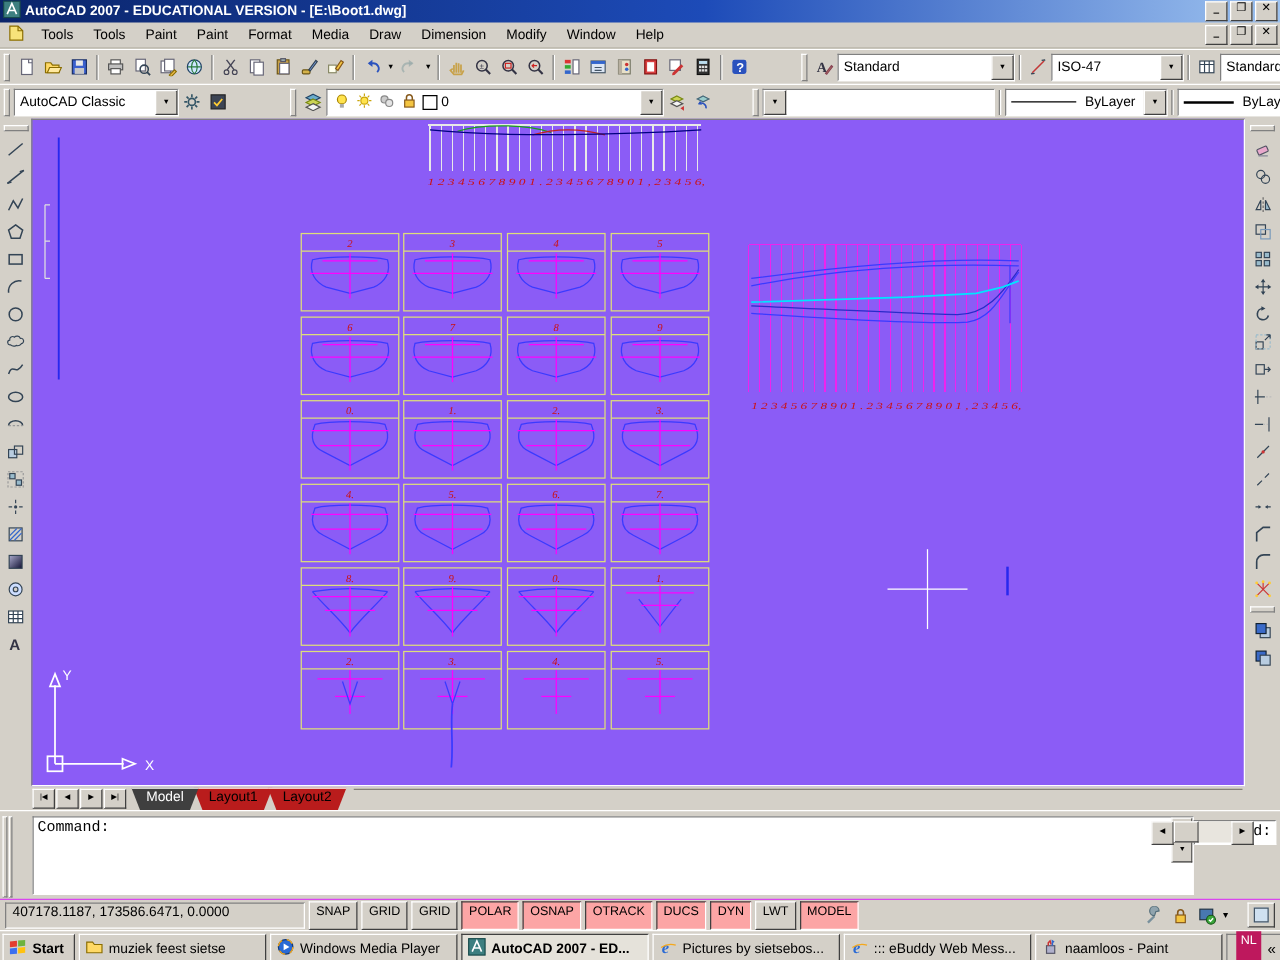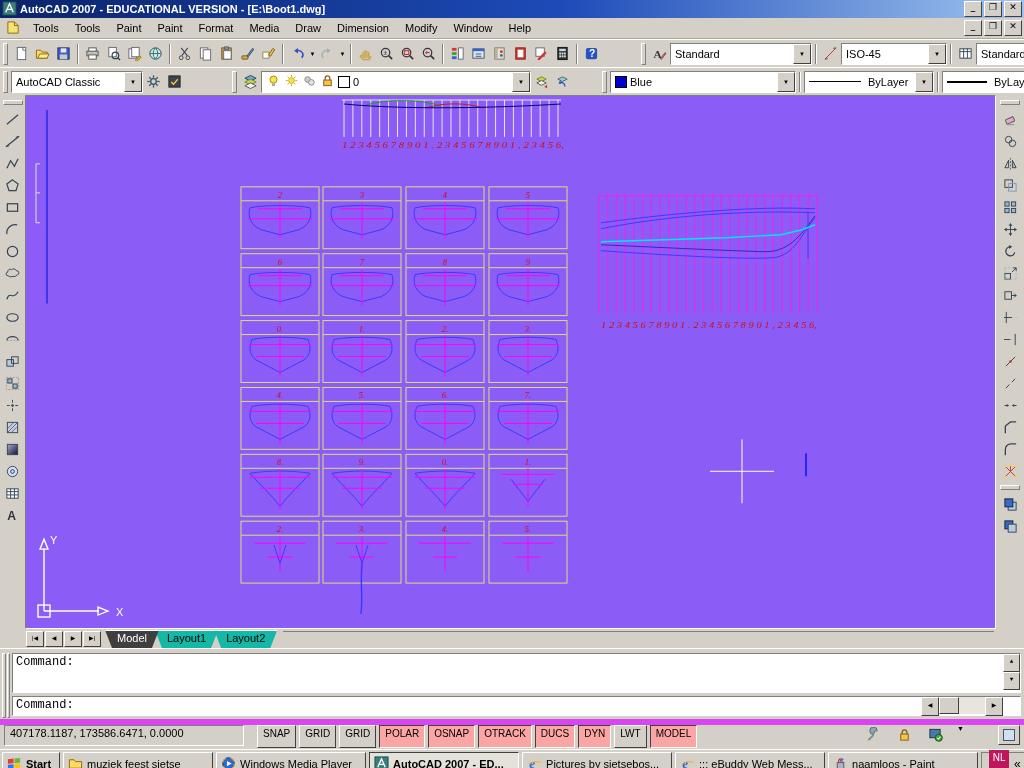--- a/index.html
+++ b/index.html
@@ -36,42 +36,42 @@
   .vtb{width:25px;flex:none;display:flex;flex-direction:column;align-items:center;padding-top:2px}
   .vtb-r{width:28px}
   .center{flex:1;display:flex;flex-direction:column;min-width:0}
   .dwg{flex:1;background:#8b5cf6;position:relative;border:1px solid;border-color:#808080 #fff #fff #808080}
   .dwg svg{position:absolute;inset:0}
   
   .tabrow{height:18px;display:flex;align-items:flex-start;background:#d4d0c8;padding-top:1px}
   .tabnav{width:16px;height:14px;background:#d4d0c8;border:1px solid;border-color:#fff #404040 #404040 #fff;
           font-size:6px;line-height:12px;text-align:center;margin:1px 0 0 1px;flex:none}
   .tab{height:16px;padding:1px 12px 0 12px;margin-left:-4px;clip-path:polygon(0 0,100% 0,calc(100% - 7px) 100%,7px 100%);
-       background:#14b8a6;border-top:1px solid #fff;font-size:11px;flex:none}
+       background:#b91c1c;border-top:1px solid #fff;font-size:11px;flex:none}
   .tab.active{background:#3f3f3f;color:#fff;font-weight:normal;z-index:2}
   .tabscroll{flex:1;height:15px;margin:1px 2px 0 6px;background:#d4d0c8;border-top:1px solid #848078}
   
   .cmdwin{height:71px;background:#d4d0c8;border-top:1px solid #fff;display:flex;padding:4px 3px 3px 2px;box-sizing:border-box}
   .cmdgrips{width:8px;display:flex;gap:1px;flex:none}
   .cmdgrips i{display:block;width:3px;height:100%;border:1px solid;border-color:#fff #808080 #808080 #fff}
-  .cmdbody{flex:1;display:flex;flex-direction:column;min-width:0;margin-left:2px}
+  .cmdbody{flex:1;display:flex;flex-direction:row;min-width:0;margin-left:16px}
   .cmdhist{flex:1;background:#fff;border:1px solid;border-color:#808080 #fff #fff #808080;
            font-family:"Liberation Mono",monospace;font-size:12px;padding:1px 3px;position:relative;overflow:hidden}
   .vscroll{position:absolute;right:0;top:0;width:17px;height:100%;display:flex;flex-direction:column}
   .sbtn{height:16px;background:#d4d0c8;border:1px solid;border-color:#fff #404040 #404040 #fff;
         font-size:6px;text-align:center;line-height:14px}
   .cmdinputrow{height:20px;margin-top:3px;display:flex;position:relative}
   .cmdinput{flex:1;background:#fff;border:1px solid;border-color:#808080 #fff #fff #808080;
             font-family:"Liberation Mono",monospace;font-size:12px;padding:1px 3px}
   .hscroll{position:absolute;right:18px;top:1px;height:17px;display:flex}
   .hscroll .sbtn{width:16px;height:17px;line-height:15px}
   .hthumb{width:18px;background:#d4d0c8;border:1px solid;border-color:#fff #404040 #404040 #fff}
   .htrack{width:26px;background:#e8e5de}
   
-  .statusbar{height:24px;display:flex;align-items:flex-start;gap:13px;padding:0 4px;border-top:6px solid #d946ef}
+  .statusbar{height:24px;display:flex;align-items:center;gap:3px;padding:0 4px;border-top:1px solid #d946ef}
   .coords{width:228px;height:17px;border:1px solid;border-color:#808080 #fff #fff #808080;
           padding:1px 5px;font-size:11px;white-space:nowrap;overflow:hidden;flex:none}
   .toggle{height:17px;padding:2px 5px;font-size:10px;flex:none}
   .toggle.off{border:1px solid;border-color:#fff #404040 #404040 #fff}
   .toggle.on{border:1px solid;border-color:#404040 #fff #fff #404040;background:#fca5a5}
   .statspace{flex:1}
   .sticon{width:18px;height:18px;display:flex;align-items:center;justify-content:center;flex:none}
   .cleanbtn{width:20px;height:18px;border:1px solid;border-color:#fff #404040 #404040 #fff;
             display:flex;align-items:center;justify-content:center;flex:none}
   .cleanbtn i{display:block;width:10px;height:10px;background:#cfe0f0;border:1px solid #456}
@@ -327,21 +327,21 @@
   </span>
   <span class="sep"></span>
   <span class="tbtn">
       <svg viewBox="0 0 16 16" width="15" height="15" aria-hidden="true">
         <line x1="2" y1="14" x2="14" y2="2" stroke="#888"></line>
         <line x1="3" y1="13" x2="13" y2="3" stroke="#c33"></line>
         <path d="M2 14 l3-.5 M14 2 l-3 .5" stroke="#345"></path>
       </svg>
     </span>
   <span class="combo" style="width:104px">
-    <span class="val">ISO-45</span>
+    <span class="val">ISO-47</span>
     <span class="dd">▼</span>
   </span>
   <span class="sep"></span>
   <span class="tbtn">
       <svg viewBox="0 0 16 16" width="15" height="15" aria-hidden="true">
         <rect x="2" y="3" width="12" height="10" fill="#fff" stroke="#345"></rect>
         <path d="M2 6 h12 M6 3 v10 M10 3 v10" stroke="#345"></path>
       </svg>
     </span>
   <span class="combo" style="width:120px">
@@ -428,24 +428,20 @@
   <span class="tbtn">
       <svg viewBox="0 0 16 16" width="15" height="15" aria-hidden="true">
         <path d="M8 3 L13 5.5 8 8 3 5.5 Z" fill="#9cc" stroke="#467"></path>
         <path d="M10.5 13.5 a4 4 0 0 0 -6-4" fill="none" stroke="#2a52be" stroke-width="1.3"></path>
         <path d="M5.5 7 L3.5 10 l3.5 .5 Z" fill="#2a52be"></path>
       </svg>
     </span>
   <span class="flexspace" style="width:26px"></span>
   <span class="grip"></span>
   <span class="combo" style="width:184px">
-    <span class="val">
-      <span class="swatch"></span>
-      <span>Blue</span>
-    </span>
     <span class="dd">▼</span>
   </span>
   <span class="sep"></span>
   <span class="combo" style="width:128px">
     <span class="val">
       <span class="ltline"></span>
       <span>ByLayer</span>
     </span>
     <span class="dd">▼</span>
   </span>

